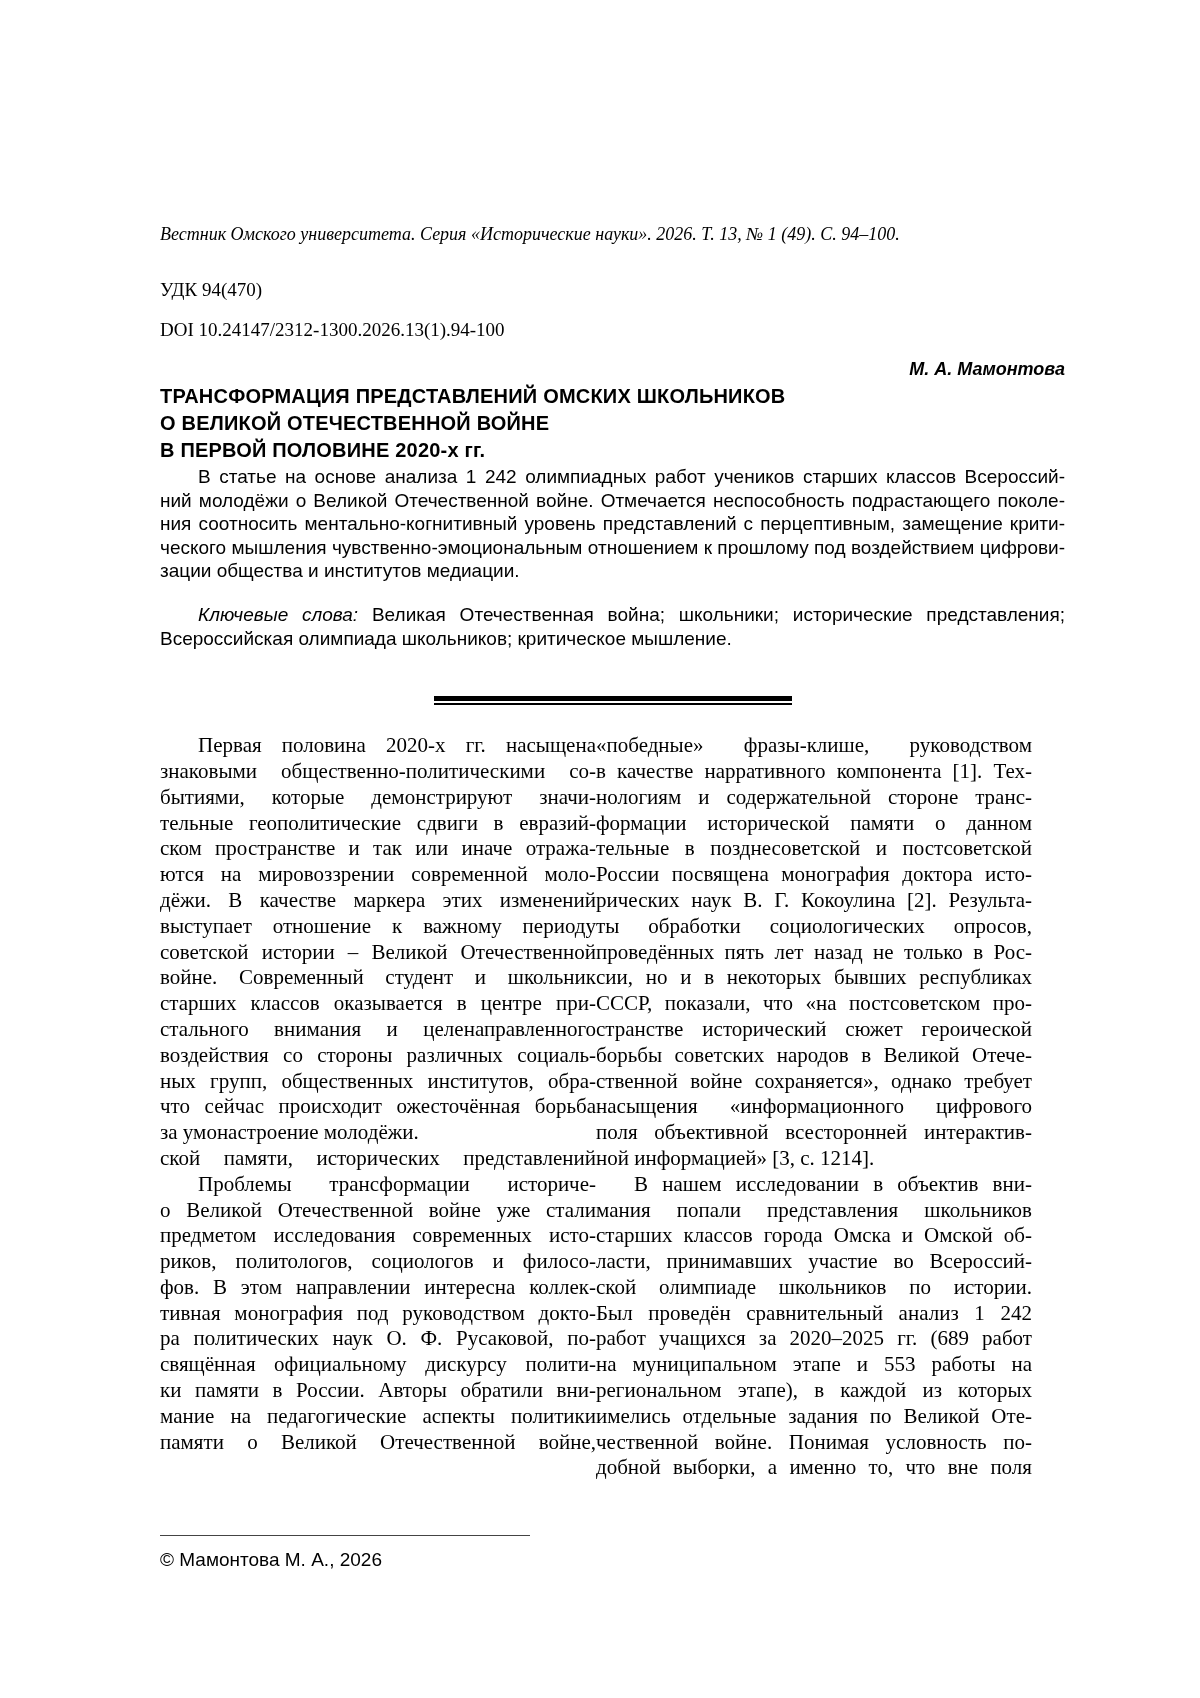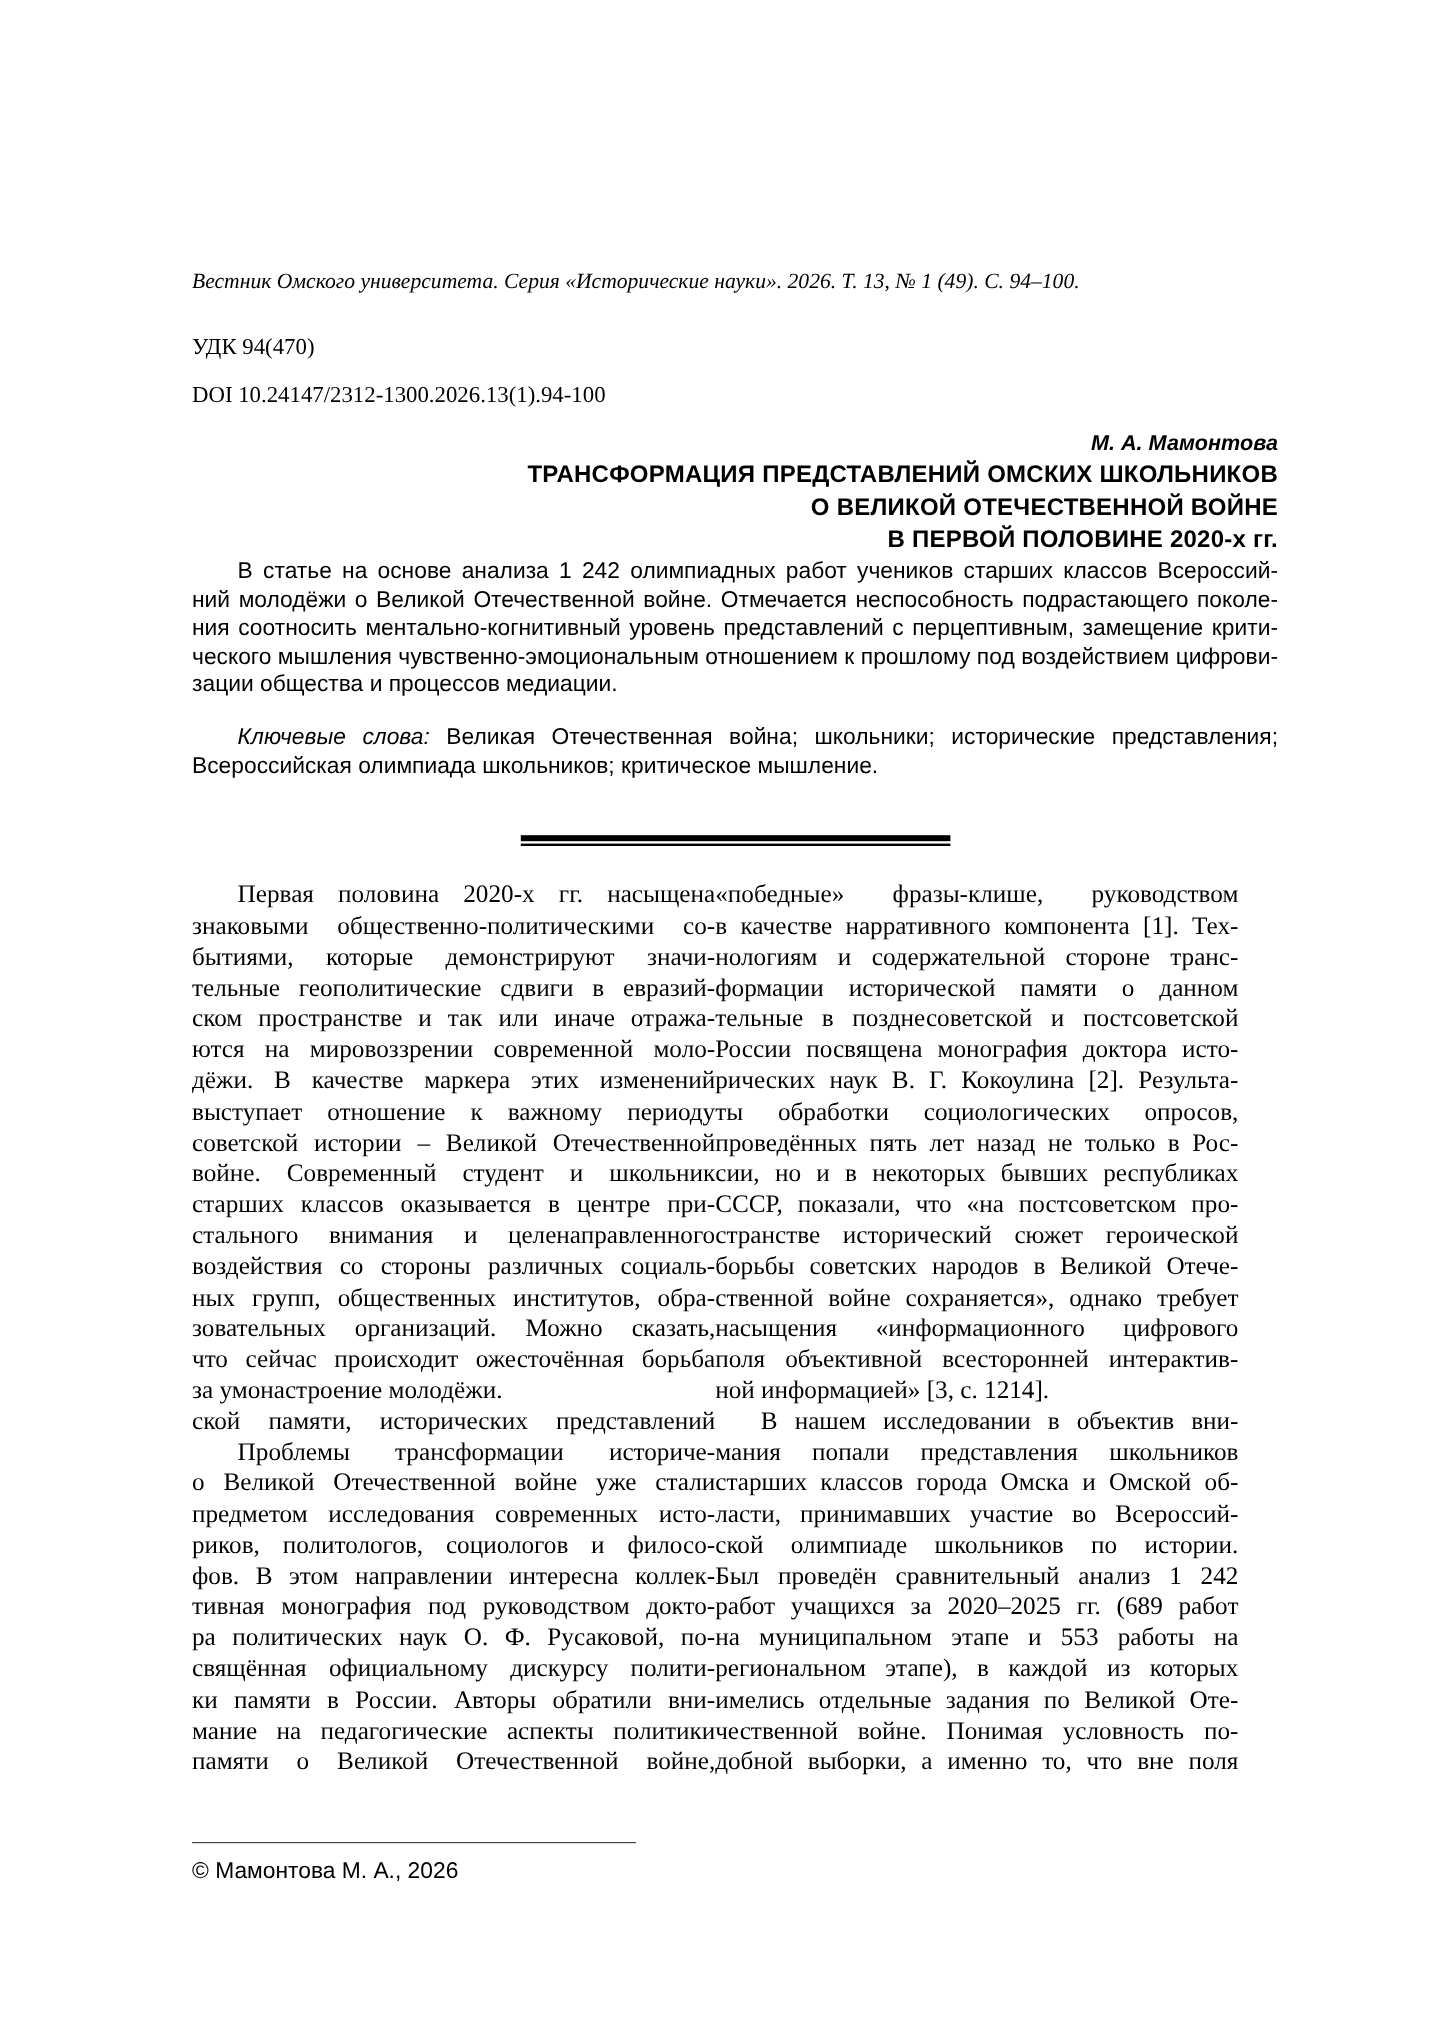--- a/index.html
+++ b/index.html
@@ -31,21 +31,21 @@
     font: 19px/26px "Liberation Serif", serif;
   }
   .author {
     margin-top: 14px;
     font: italic bold 18px/24px "Liberation Sans", sans-serif;
     text-align: right;
   }
   .title {
     margin-top: 2px;
     font: bold 20px/27px "Liberation Sans", sans-serif;
-    text-align: right;
+    text-align: left;
     letter-spacing: 0.2px;
   }
   .abstract {
     margin-top: 1px;
     font: 19px/23.6px "Liberation Sans", sans-serif;
   }
   .keywords {
     margin-top: 20px;
     font: 19px/23.6px "Liberation Sans", sans-serif;
   }
@@ -97,21 +97,21 @@
       <div>ТРАНСФОРМАЦИЯ ПРЕДСТАВЛЕНИЙ ОМСКИХ ШКОЛЬНИКОВ</div>
       <div>О ВЕЛИКОЙ ОТЕЧЕСТВЕННОЙ ВОЙНЕ</div>
       <div>В ПЕРВОЙ ПОЛОВИНЕ 2020-х гг.</div>
     </div>
 
     <div class="abstract" id="abstract">
         <div class="ln ind">В статье на основе анализа 1 242 олимпиадных работ учеников старших классов Всероссий-</div>
         <div class="ln">ний молодёжи о Великой Отечественной войне. Отмечается неспособность подрастающего поколе-</div>
         <div class="ln">ния соотносить ментально-когнитивный уровень представлений с перцептивным, замещение крити-</div>
         <div class="ln">ческого мышления чувственно-эмоциональным отношением к прошлому под воздействием цифрови-</div>
-        <div class="ln end">зации общества и процессов медиации.</div>
+        <div class="ln end">зации общества и институтов медиации.</div>
       </div>
 
     <div class="keywords">
       <div class="ln ind"><span class="kw-label">Ключевые слова:</span> <span>Великая Отечественная война; школьники; исторические представления;</span></div>
       <div class="ln end">Всероссийская олимпиада школьников; критическое мышление.</div>
     </div>
 
     <div class="rule-double">
       <div class="rule-a"></div>
       <div class="rule-b"></div>
@@ -126,21 +126,20 @@
           <div class="ln">ском пространстве и так или иначе отража-</div>
           <div class="ln">ются на мировоззрении современной моло-</div>
           <div class="ln">дёжи. В качестве маркера этих изменений</div>
           <div class="ln">выступает отношение к важному периоду</div>
           <div class="ln">советской истории – Великой Отечественной</div>
           <div class="ln">войне. Современный студент и школьник</div>
           <div class="ln">старших классов оказывается в центре при-</div>
           <div class="ln">стального внимания и целенаправленного</div>
           <div class="ln">воздействия со стороны различных социаль-</div>
           <div class="ln">ных групп, общественных институтов, обра-</div>
-          <div class="ln">зовательных организаций. Можно сказать,</div>
           <div class="ln">что сейчас происходит ожесточённая борьба</div>
           <div class="ln end">за умонастроение молодёжи.</div>
           <div class="ln">ской памяти, исторических представлений</div>
           <div class="ln ind">Проблемы трансформации историче-</div>
           <div class="ln">о Великой Отечественной войне уже стали</div>
           <div class="ln">предметом исследования современных исто-</div>
           <div class="ln">риков, политологов, социологов и филосо-</div>
           <div class="ln">фов. В этом направлении интересна коллек-</div>
           <div class="ln">тивная монография под руководством докто-</div>
           <div class="ln">ра политических наук О. Ф. Русаковой, по-</div>

